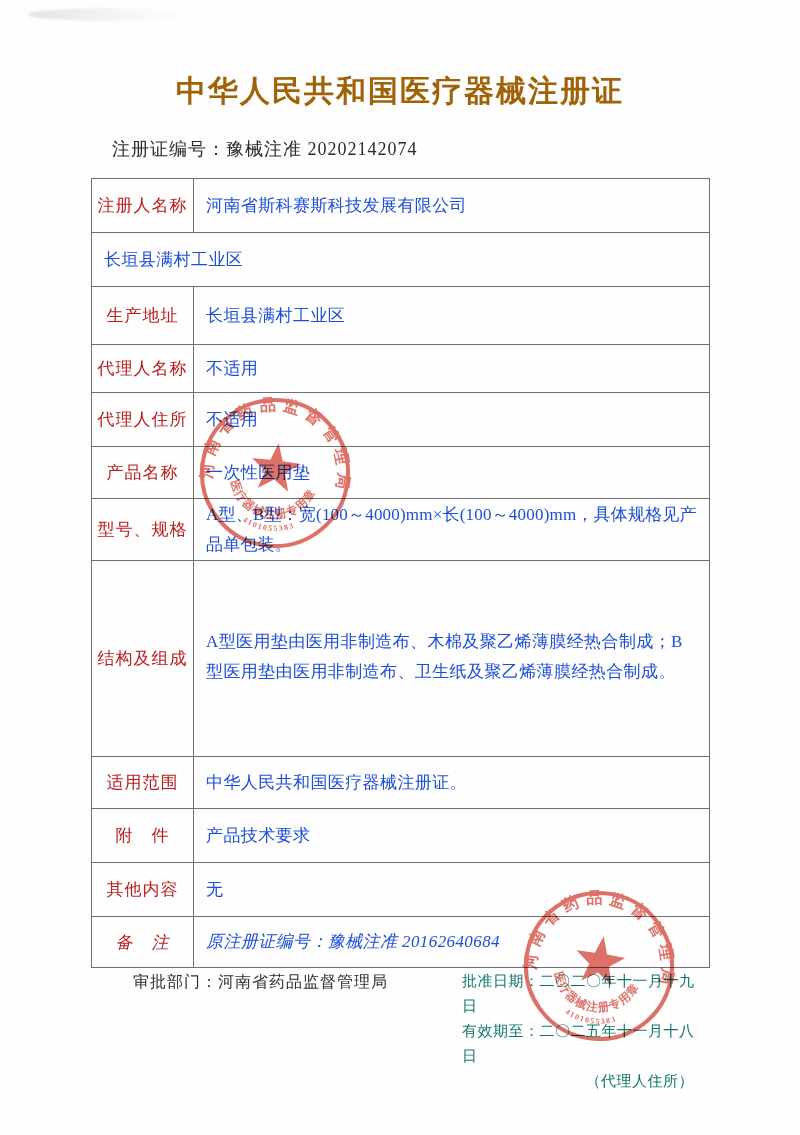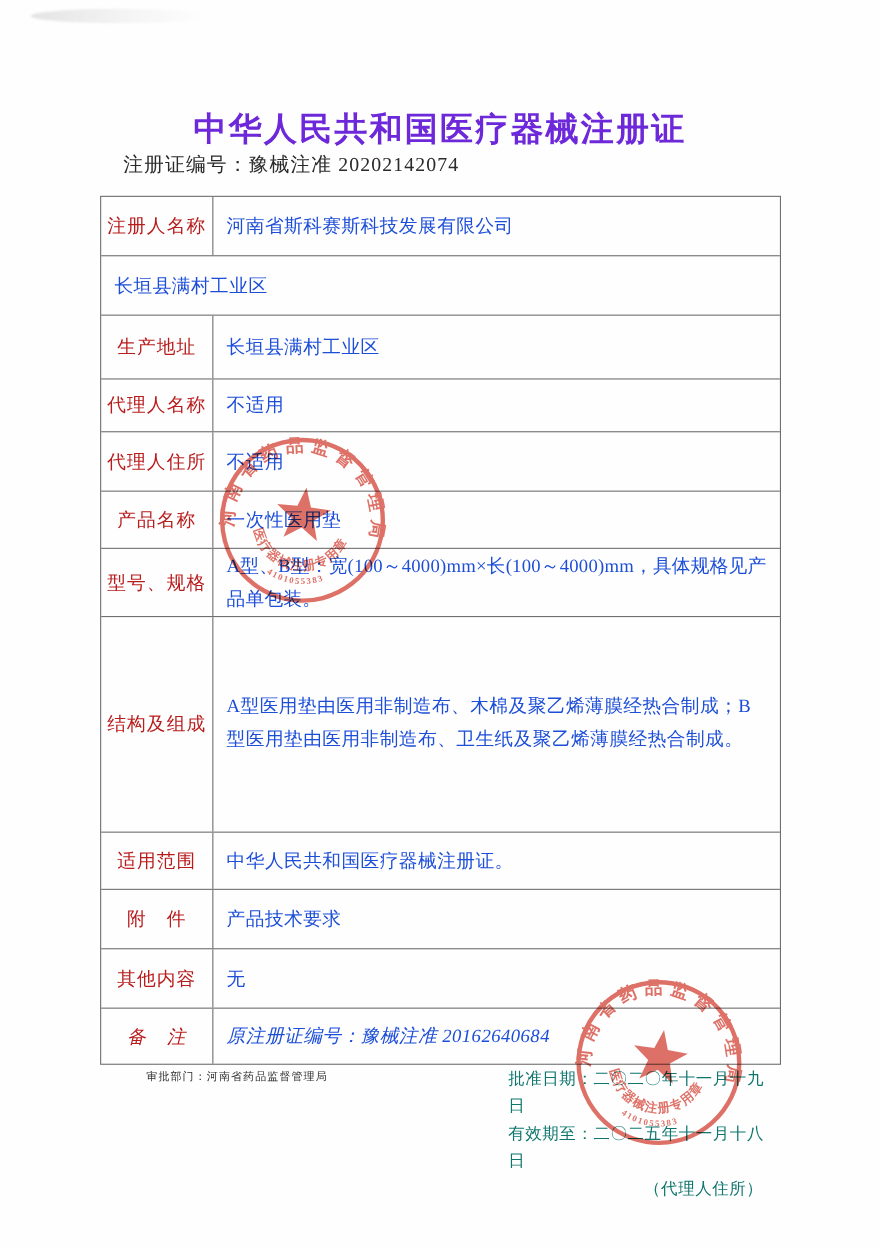--- a/index.html
+++ b/index.html
@@ -8,23 +8,23 @@
     background:#fefefe; overflow:hidden;
     font-family:"Liberation Serif","DejaVu Serif",serif;
     color:#262626;
   }
   .artifact {
     position:absolute; left:28px; top:8px; width:160px; height:13px;
     background:linear-gradient(90deg, rgba(125,125,125,.20), rgba(160,160,160,.10) 55%, rgba(180,180,180,0));
     filter:blur(1.2px); border-radius:50%;
   }
   .title {
-    position:absolute; top:101px; left:0; width:100%;
+    position:absolute; top:74px; left:0; width:100%;
     text-align:center; font-size:30px; font-weight:bold;
-    letter-spacing:2px; color:#6d28d9; line-height:34px;
+    letter-spacing:2px; color:#a16207; line-height:34px;
   }
   .cert-line {
     position:absolute; top:137px; left:112px;
     font-size:18px; letter-spacing:1px; color:#2a2a2a;
   }
   .reg-table {
     position:absolute; top:178px; left:91px; width:619px;
     border:1px solid #6f6f6f; box-sizing:border-box;
   }
   .trow { display:flex; border-bottom:1px solid #6f6f6f; box-sizing:border-box; }
@@ -37,21 +37,21 @@
     padding:2px 3px;
   }
   .tvalue {
     flex:1; display:flex; align-items:center;
     padding:4px 10px 4px 12px; box-sizing:border-box;
     font-size:17px; letter-spacing:.4px; line-height:1.75; color:#1d4ed8;
   }
   .tvalue.top-align { align-items:flex-start; padding-top:66px; }
   .footer-left {
     position:absolute; left:133px; top:972px;
-    font-size:10px; letter-spacing:1px; color:#2e2e2e;
+    font-size:16px; letter-spacing:1px; color:#2e2e2e;
   }
   .footer-right {
     position:absolute; left:462px; top:969px; width:234px;
     font-size:15px; line-height:25px; letter-spacing:.5px; color:#0f766e;
   }
   .footer-right .seal-note { text-align:right; padding-right:2px; }
   .stamp {
     position:absolute; width:160px; height:160px;
     mix-blend-mode:multiply; opacity:.84; color:#d9564a;
   }

